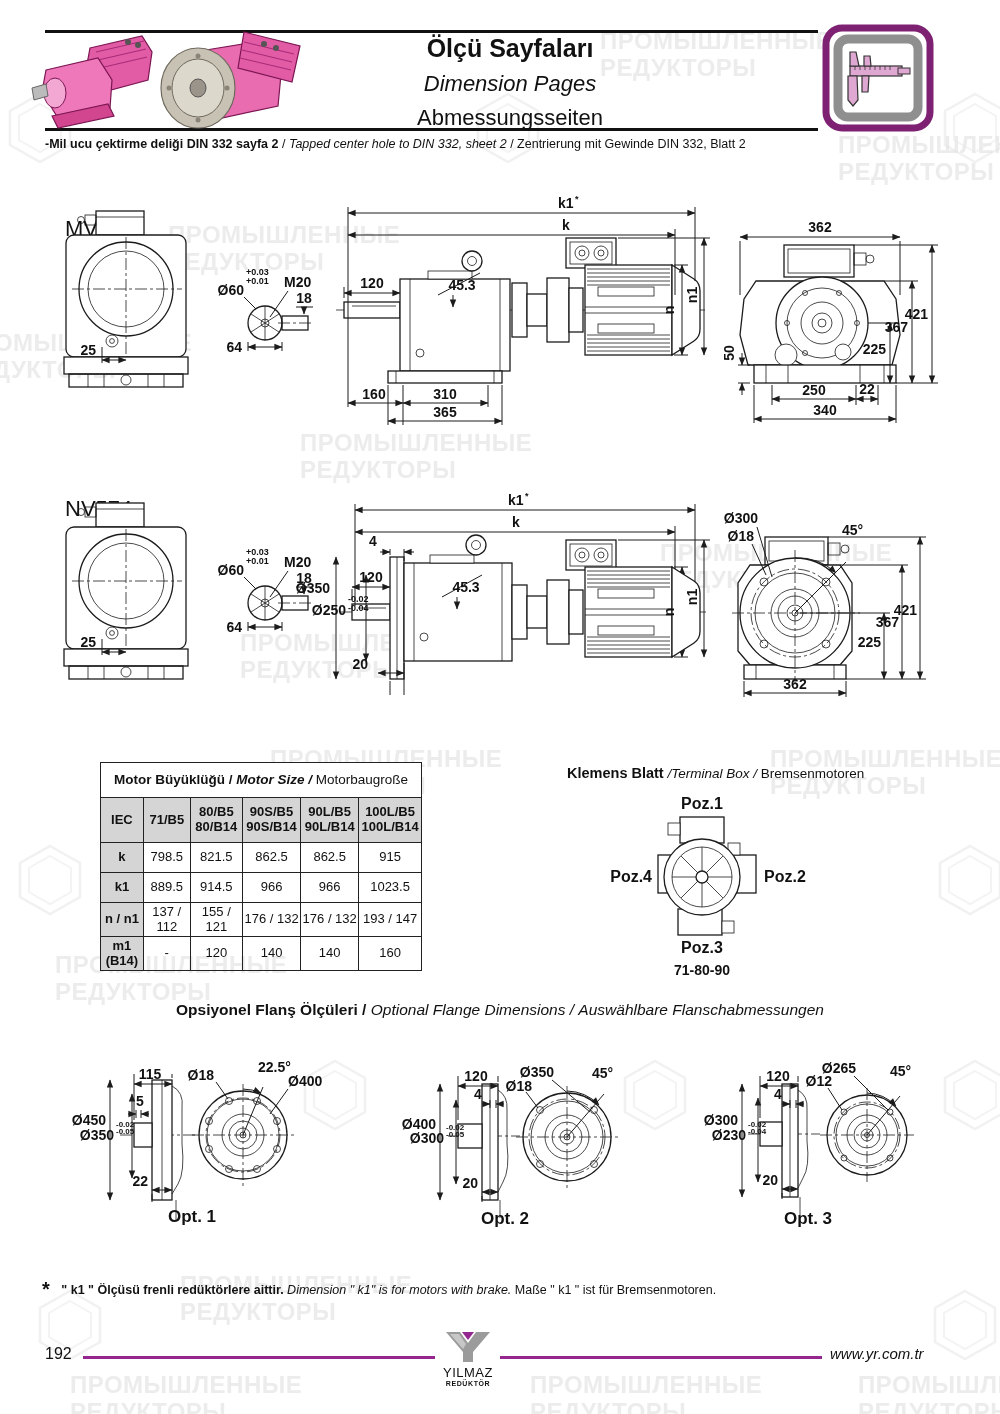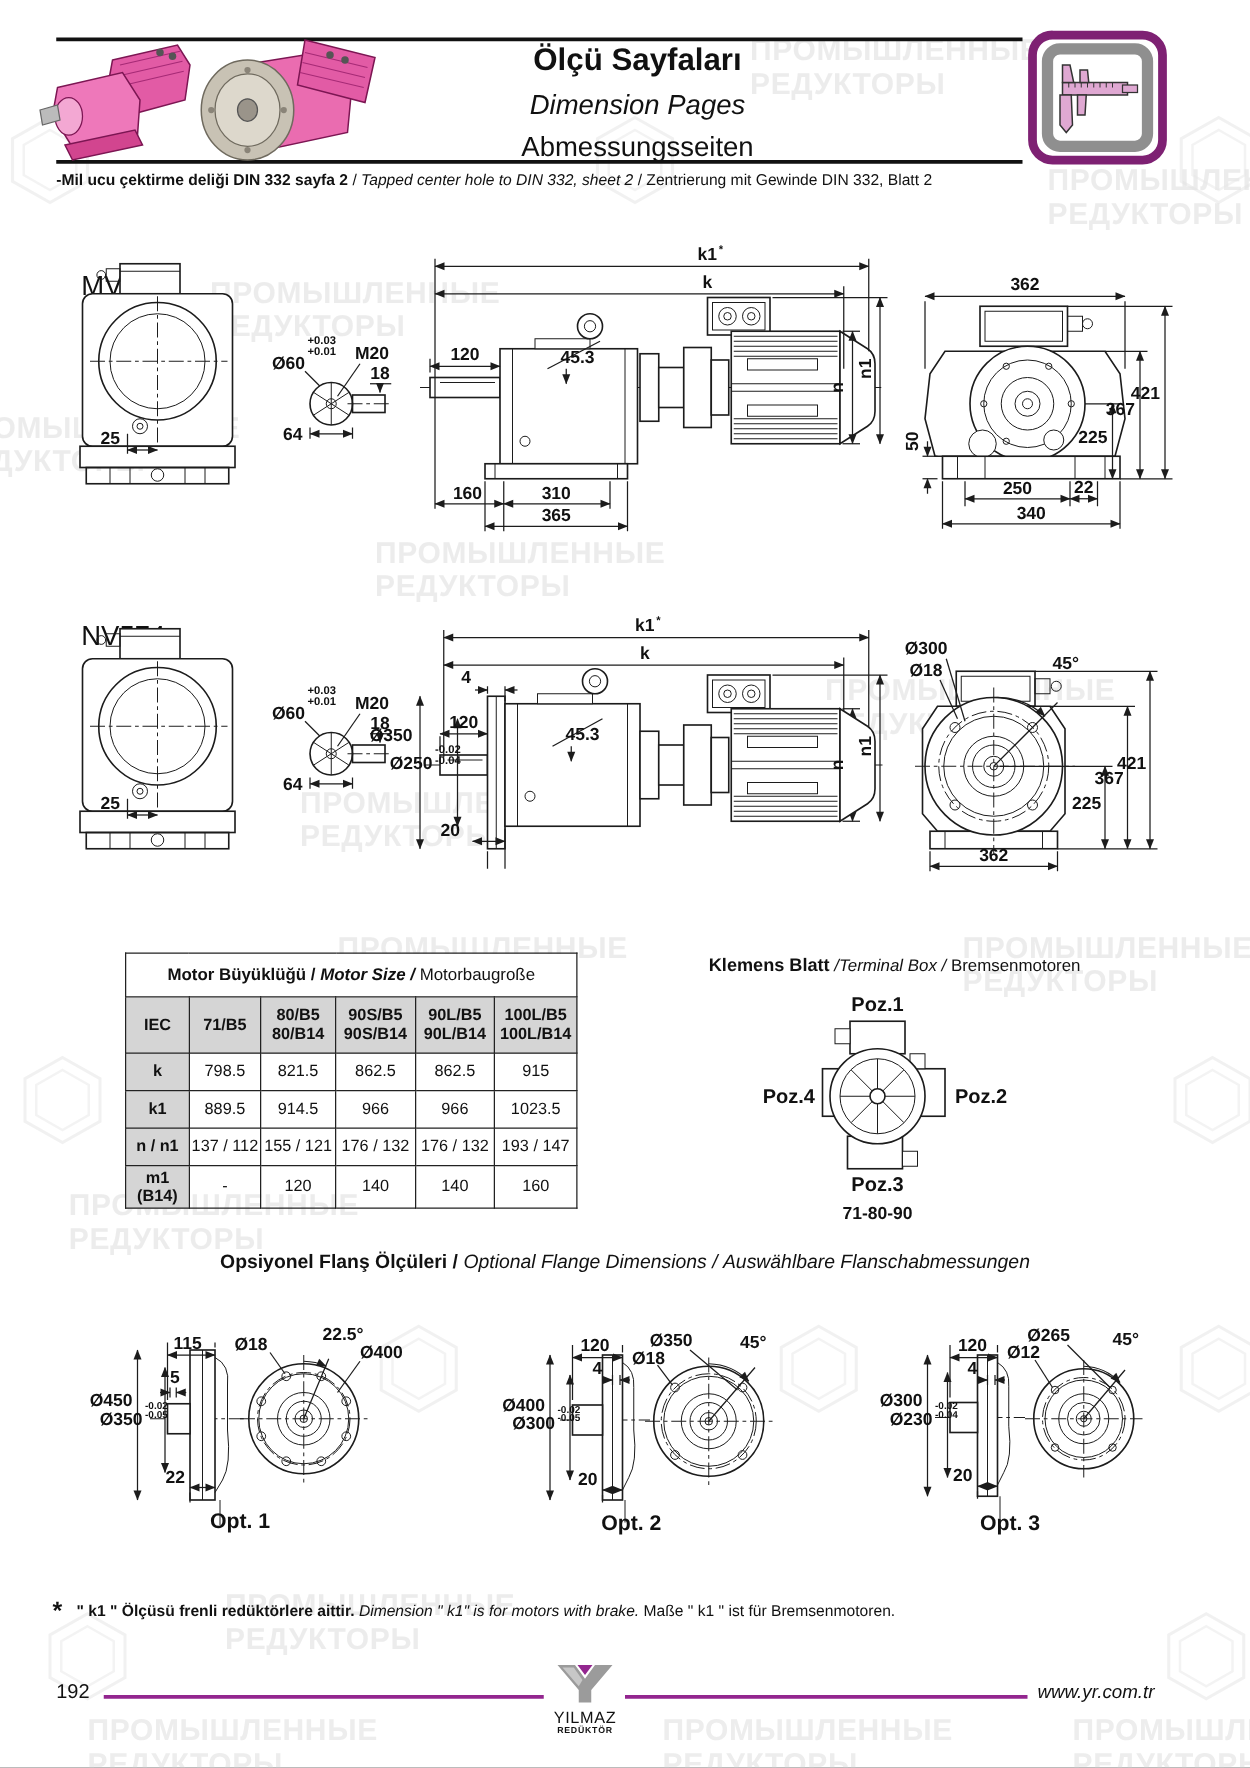--- a/index.html
+++ b/index.html
@@ -19,21 +19,21 @@
   svg{overflow:visible;}
   svg text{font-family:"Liberation Sans",sans-serif;font-weight:bold;fill:#111;font-size:14px;}
   text.t9{font-size:9px;} text.t8{font-size:8px;} text.t16{font-size:16px;} text.t17{font-size:17px;}
   text.mid{text-anchor:middle;} text.end{text-anchor:end;}
   .ln{fill:none;stroke:#1c1c1c;stroke-width:1.3;}
   .lnt{stroke-width:.8;}
   .fillw{fill:#fff;}
   .dim{fill:none;stroke:#1c1c1c;stroke-width:1;}
   .cl{stroke-dasharray:12 3 3 3;stroke-width:.8;}
   
-  .dimtable{position:absolute;left:100px;top:762px;z-index:2;border-collapse:collapse;width:362px;}
+  .dimtable{position:absolute;left:100px;top:762px;z-index:2;border-collapse:collapse;width:322px;}
   .dimtable td,.dimtable th{border:1.6px solid #222;text-align:center;vertical-align:middle;
        font-size:13px;line-height:1.12;padding:2px 1px;}
   .dimtable .ttl{font-size:13.5px;height:30px;background:#fff;}
   .dimtable .ttl .i{font-style:italic;font-weight:bold;} .dimtable .ttl .b{font-weight:bold;}
   .dimtable th{background:#d5d5d5;font-weight:bold;white-space:pre-line;height:40px;}
   .dimtable td.lbl{background:#d5d5d5;font-weight:bold;height:25px;}
   .dimtable td.val{font-weight:normal;}
   .termtitle{position:absolute;left:567px;top:765px;z-index:2;font-size:13.5px;white-space:nowrap;}
   .termtitle .b{font-weight:bold;font-size:14.5px;} .termtitle .i{font-style:italic;}
   .flangetitle{position:absolute;left:0;top:1001px;width:1000px;text-align:center;z-index:2;font-size:15.5px;}

